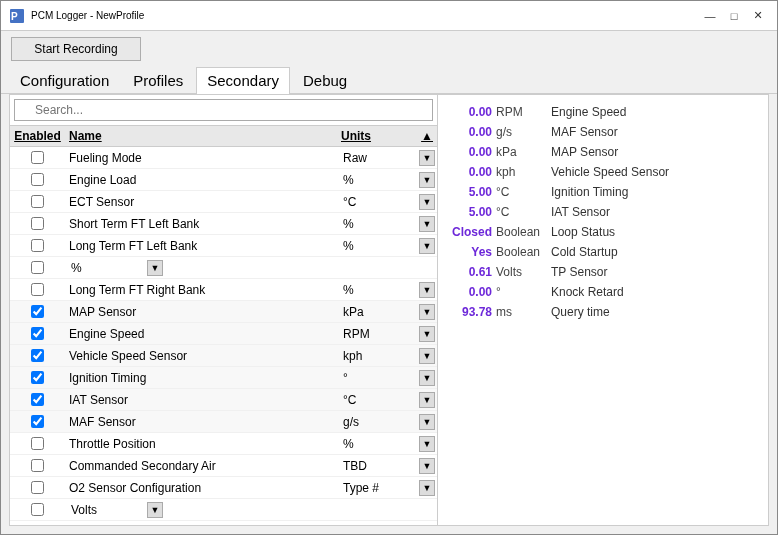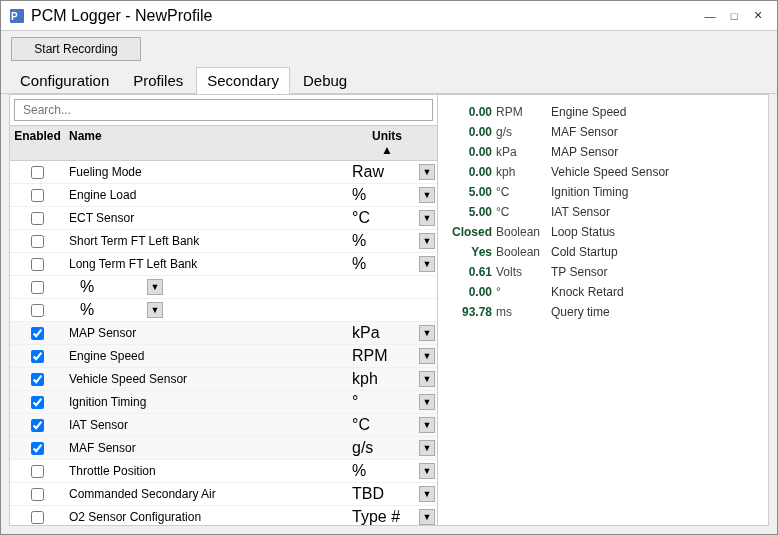--- a/index.html
+++ b/index.html
@@ -36,21 +36,21 @@
     .title-icon {
       width: 16px;
       height: 16px;
       display: flex;
       align-items: center;
       justify-content: center;
       font-size: 11px;
       color: #555;
     }
     .title-text {
-      font-size: 16px;
+      font-size: 10px;
       color: #000;
     }
     .title-controls {
       display: flex;
       gap: 2px;
     }
     .title-btn {
       width: 22px;
       height: 18px;
       border: none;
@@ -115,52 +115,52 @@
       border-right: 1px solid #ccc;
       overflow: hidden;
     }
 
     .search-bar {
       padding: 4px;
       border-bottom: 1px solid #ccc;
     }
     .search-input {
       width: 100%;
-      padding: 3px 8px;
+      padding: 3px 20px;
       border: 1px solid #aaa;
       font-size: 12px;
       outline: none;
     }
 
     .table-header {
       display: flex;
       background: #e8e8e8;
       border-bottom: 1px solid #ccc;
       padding: 3px 0;
+      text-decoration: underline;
     }
     .col-enabled {
       width: 55px;
       text-align: center;
       font-weight: bold;
       flex-shrink: 0;
       padding: 0 4px;
     }
     .col-name {
       flex: 1;
       font-weight: bold;
       padding: 0 4px;
     }
     .col-units {
       width: 100px;
       font-weight: bold;
       padding: 0 4px;
       display: flex;
       align-items: center;
       justify-content: space-between;
-      flex-direction: column;
     }
 
     .table-body {
       flex: 1;
       overflow-y: auto;
       overflow-x: hidden;
     }
     .table-row {
       display: flex;
       align-items: center;
@@ -183,23 +183,22 @@
       white-space: nowrap;
     }
     .cell-units {
       width: 100px;
       padding: 2px 2px;
       display: flex;
       align-items: center;
     }
     .unit-text {
       flex: 1;
-      font-size: 16px;
+      font-size: 12px;
       padding-left: 4px;
-      margin-left: 9px;
     }
     .dropdown-arrow {
       width: 16px;
       height: 16px;
       background: #ddd;
       border: 1px solid #aaa;
       display: flex;
       align-items: center;
       justify-content: center;
       font-size: 9px;
@@ -216,21 +215,21 @@
     }
     .data-row {
       display: flex;
       align-items: center;
       margin-bottom: 2px;
       min-height: 18px;
     }
     .data-value {
       width: 50px;
       text-align: right;
-      color: #14532d;
+      color: #6d28d9;
       font-weight: bold;
       padding-right: 4px;
     }
     .data-unit {
       width: 55px;
       color: #444;
       padding-right: 6px;
     }
     .data-label {
       color: #333;
@@ -350,20 +349,21 @@
             </div>
             <div class="cell-units">
               <span class="unit-text">%</span>
               <div class="dropdown-arrow">▼</div>
             </div>
           </div>
           <div class="table-row">
             <div class="cell-enabled">
               <input type="checkbox" style="">
             </div>
+            <div class="cell-name">Long Term FT Right Bank</div>
             <div class="cell-units">
               <span class="unit-text">%</span>
               <div class="dropdown-arrow">▼</div>
             </div>
           </div>
           <div class="table-row checked">
             <div class="cell-enabled">
               <input type="checkbox" checked="" style="">
             </div>
             <div class="cell-name">MAP Sensor</div>

